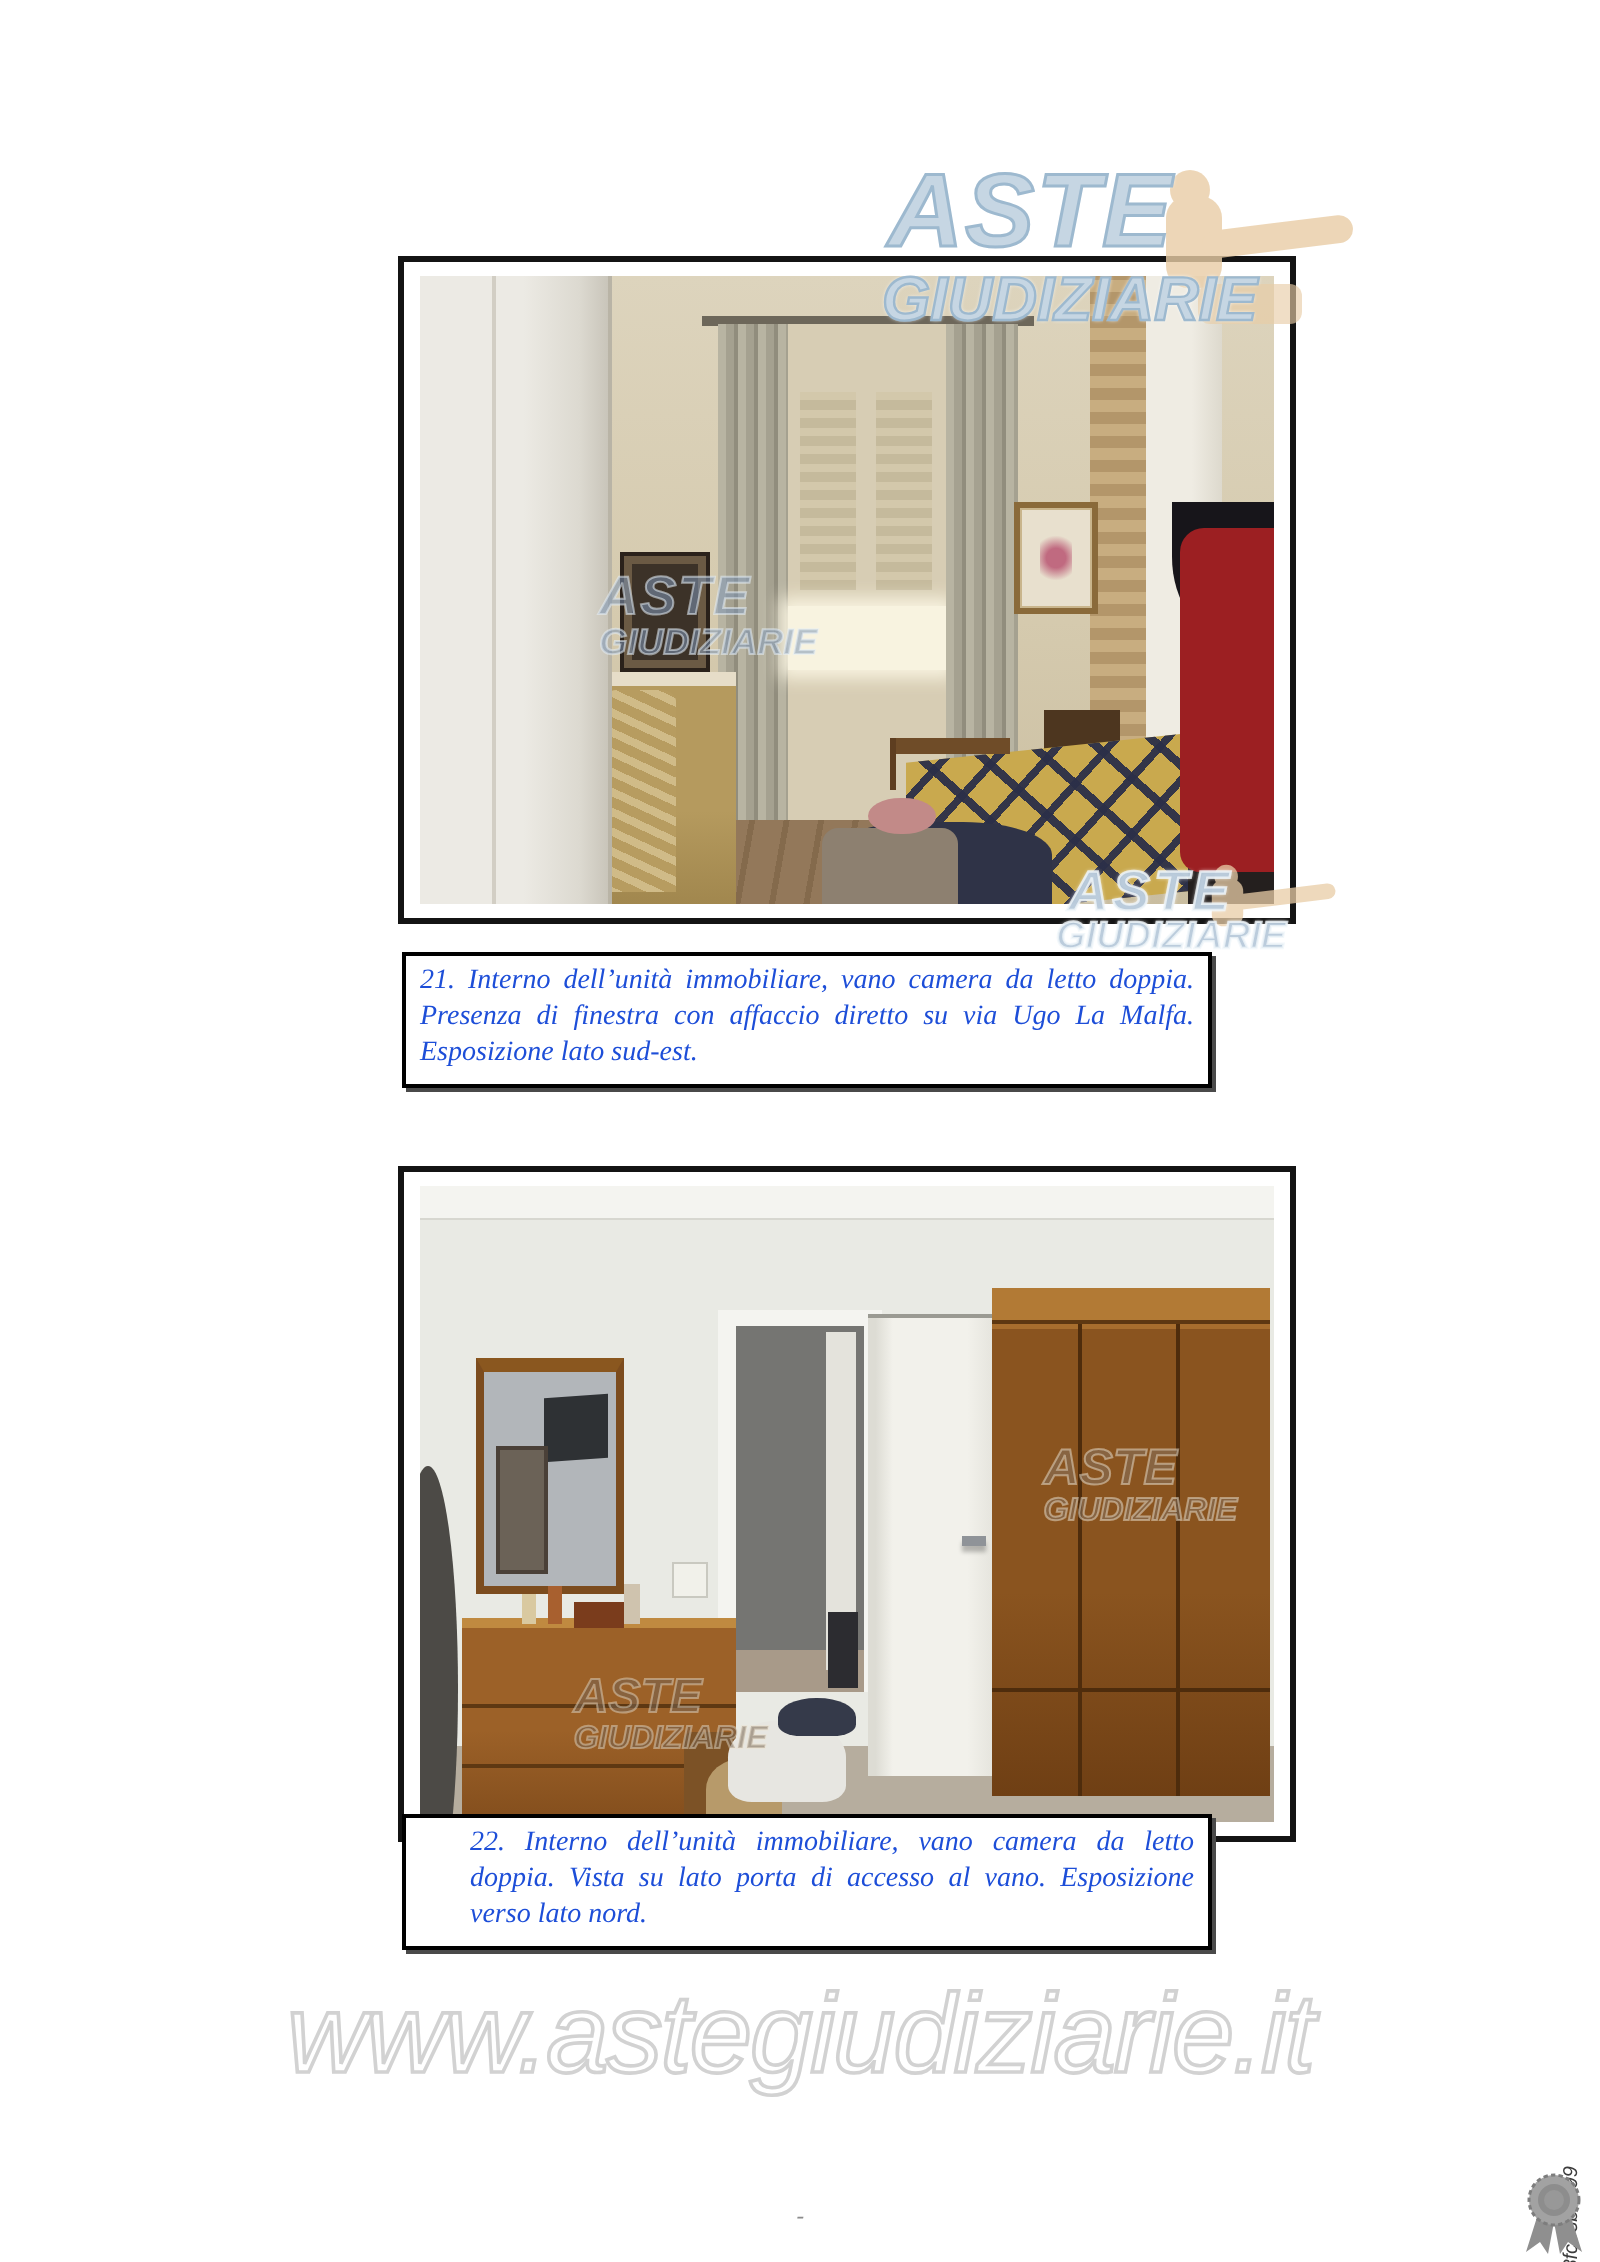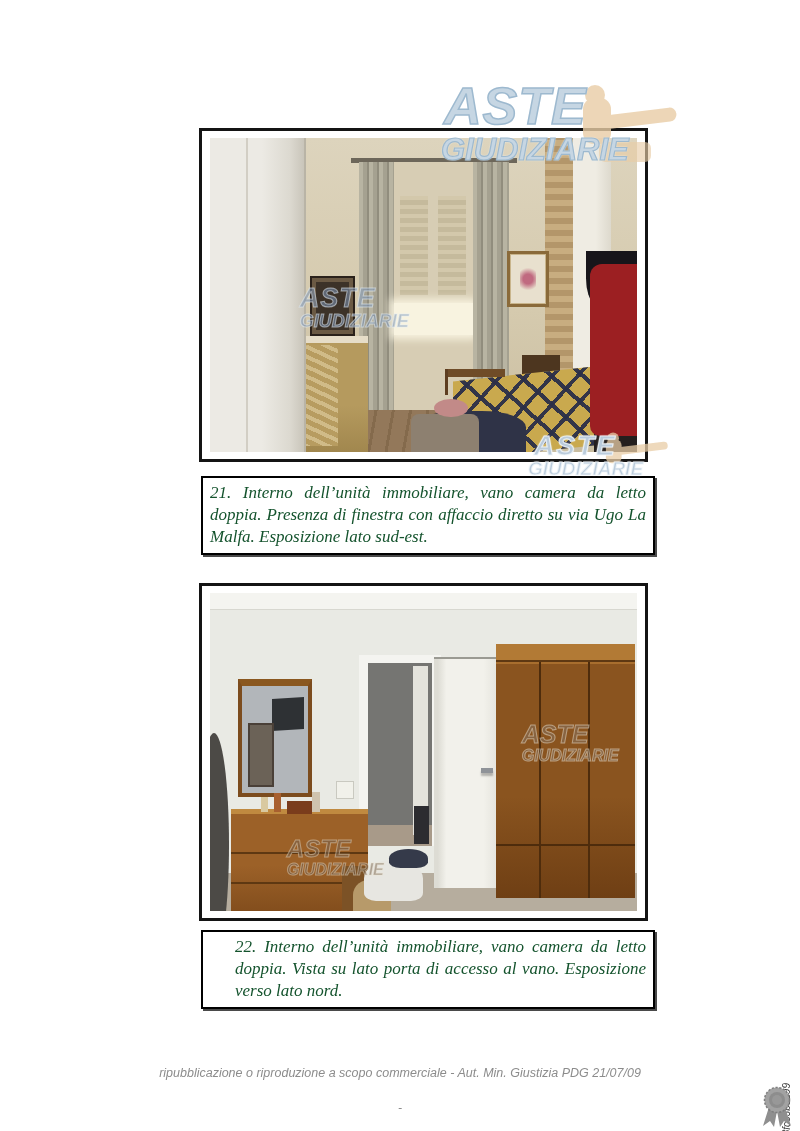--- a/index.html
+++ b/index.html
@@ -114,26 +114,26 @@
   .s2-wardrobe:before{content:"";position:absolute;left:31%;top:0;width:2px;height:100%;background:#4e2c0c;}
   .s2-wardrobe:after{content:"";position:absolute;left:66%;top:0;width:2px;height:100%;background:#4e2c0c;}
   .s2-wrail{left:67%;top:16%;width:32.5%;height:5%;background:#b27a35;border-bottom:2px solid #5e3812;}
   .s2-wline{left:67%;top:79%;width:32.5%;height:2px;background:#4e2c0c;}
   .s2-footboard{left:31%;top:86%;width:6%;height:14%;background:#7c5226;border-radius:4px 4px 0 0;}
   .s2-towel{left:36%;top:84%;width:14%;height:13%;background:#e7e6e1;border-radius:45% 45% 20% 20%;}
   .s2-navy{left:42%;top:80.5%;width:9%;height:6%;background:#353a4a;border-radius:50% 50% 30% 30%;}
   .s2-tan{left:33.5%;top:90%;width:9%;height:10%;background:#b79a6a;border-radius:50% 50% 0 0;}
 
   
-  .caption-box{position:absolute;left:201px;width:454px;background:#fff;border:2px solid #000;
+  .caption-box{position:absolute;left:201px;width:405px;background:#fff;border:2px solid #000;
       box-shadow:2px 2px 0 #4a4a4a;box-sizing:border-box;padding:4px 7px 5px;
-      font-family:"Liberation Serif",serif;font-size:17px;line-height:1.3;text-align:justify;
-      color:#14532d;z-index:3;}
+      font-family:"Liberation Serif",serif;font-size:14px;line-height:1.3;text-align:justify;
+      color:#1d4ed8;z-index:3;}
   #caption1{top:476px;min-height:46px;}
-  #caption2{top:930px;min-height:45px;padding-left:32px;}
+  #caption2{top:907px;min-height:45px;padding-left:32px;}
 
   
   .corner-wm{position:absolute;left:528px;top:433px;z-index:6;font-weight:bold;line-height:.95;
       color:rgba(180,199,216,.9);-webkit-text-stroke:1.2px rgba(240,246,250,.8);
       text-shadow:0 0 2px #fff;pointer-events:none;font-family:"Liberation Sans",sans-serif;}
   .corner-wm .l1{display:block;font-size:28px;letter-spacing:2px;margin-left:6px;}
   .corner-wm .l2{display:block;font-size:19px;}
   .corner-gavel{position:absolute;left:600px;top:430px;width:72px;height:48px;z-index:6;opacity:.75;}
 
   
@@ -254,23 +254,23 @@
       </div>
       <div class="wm s2-wm-b">
         <span class="l1">ASTE</span>
         <span class="l2">GIUDIZIARIE</span>
       </div>
     </div>
   </div>
 
   <div class="caption-box" id="caption2">22. Interno dell’unità immobiliare, vano camera da letto doppia. Vista su lato porta di accesso al vano. Esposizione verso lato nord.</div>
 
+  <div class="site-wm">www.astegiudiziarie.it</div>
 
   <div class="footer">
-    <div>ripubblicazione o riproduzione a scopo commerciale - Aut. Min. Giustizia PDG 21/07/09</div>
   </div>
   <div class="page-marker">-</div>
 
   <div class="vertical-sign">Firmato Da: MARIA BLANCO Emesso Da: ARUBAPEC EU QUALIFIED CERTIFICATES CA G1 Serial#: 2fe6990e35efc8a22650a28fc33b3199</div>
 
   <svg class="seal" viewBox="0 0 34 44">
     <polygon points="9,22 3,41 10,36 14,42 17,26" fill="#8f8f8f"></polygon>
     <polygon points="25,22 31,41 24,36 20,42 17,26" fill="#8f8f8f"></polygon>
     <circle cx="17" cy="15" r="12.5" fill="#a2a2a2" stroke="#7d7d7d" stroke-width="1.5" stroke-dasharray="2.2 1.6"></circle>
     <circle cx="17" cy="15" r="8" fill="#8d8d8d"></circle>

